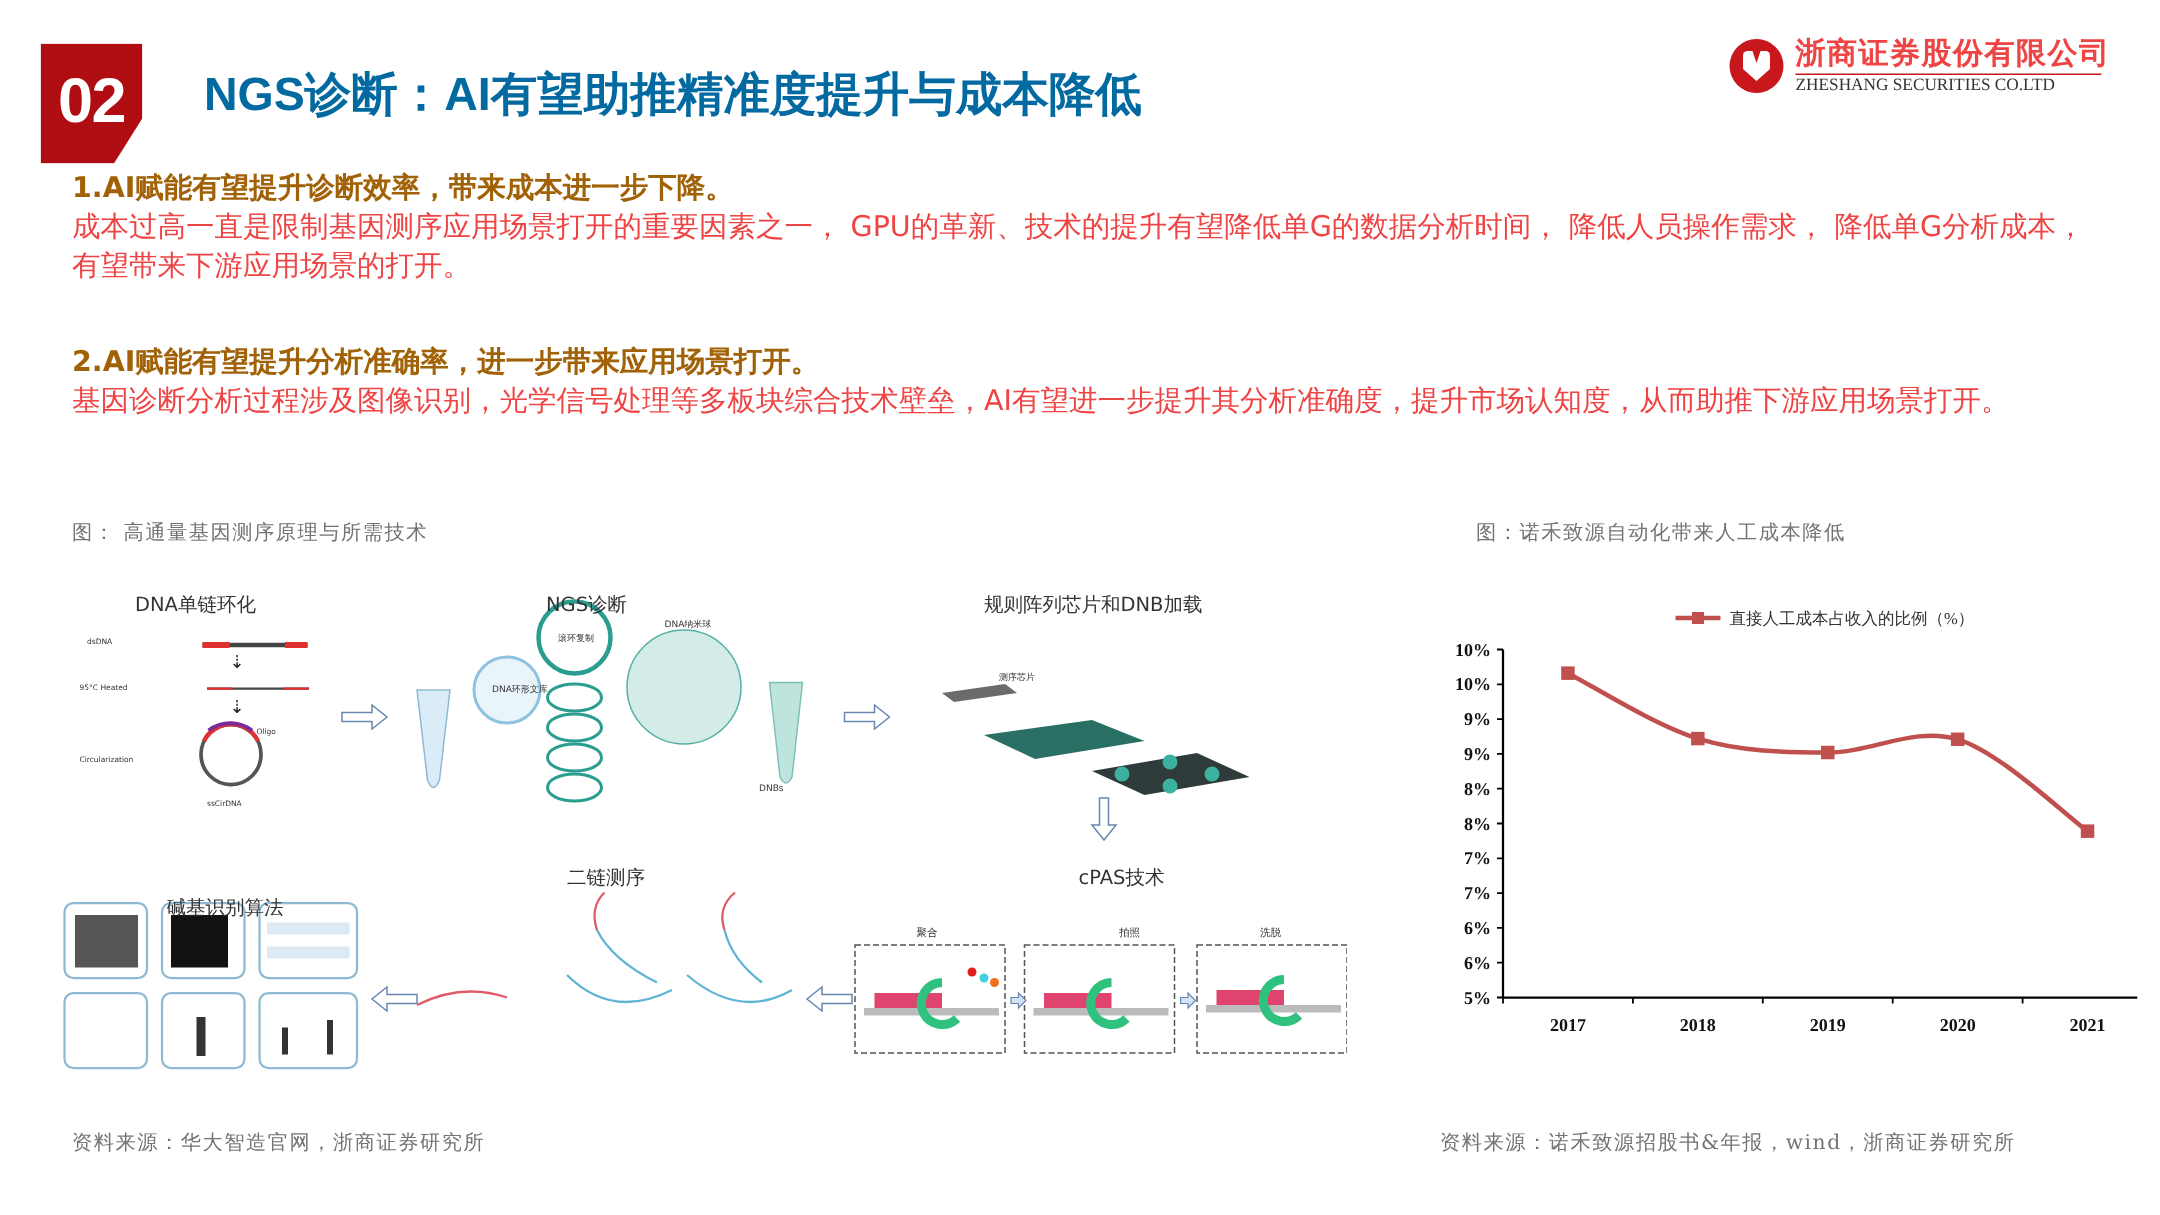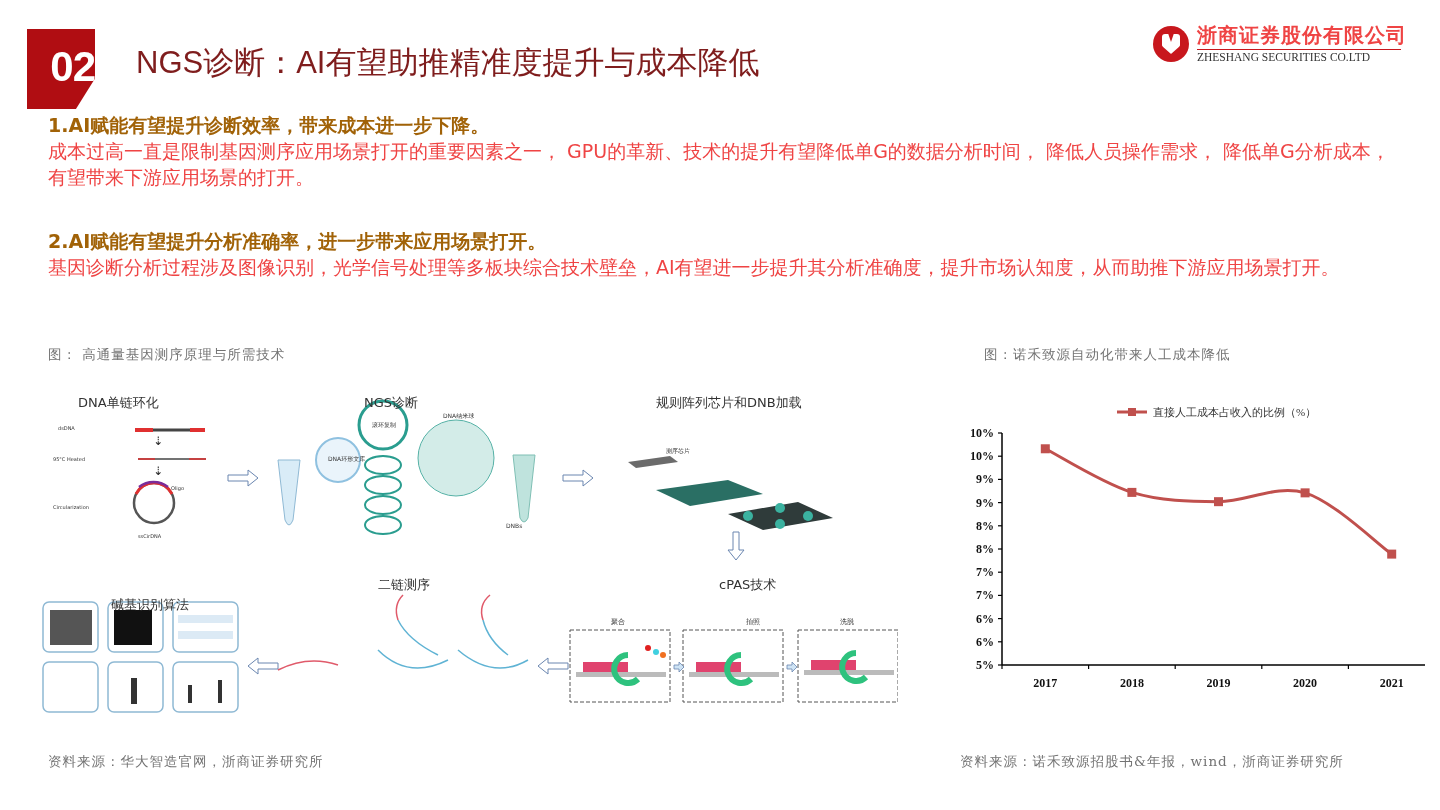--- a/index.html
+++ b/index.html
@@ -1,22 +1,22 @@
 <!DOCTYPE html>
 <html><head>
 <meta charset="utf-8">
 <style>
   html, body { margin:0; padding:0; }
   body { width:1440px; height:810px; background:#ffffff; position:relative; overflow:hidden;
          font-family:"DejaVu Sans", "Liberation Sans", sans-serif; color:#222; }
   .badge { position:absolute; left:27px; top:29px; width:68px; height:80px; background:#b00d12;
            clip-path: polygon(0 0, 100% 0, 100% 62%, 72% 100%, 0 100%); }
-  .badge span { position:absolute; left:0; right:0; top:14px; text-align:right; color:#fff;
+  .badge span { position:absolute; left:0; right:0; top:14px; text-align:center; color:#fff;
            font-family:"Liberation Sans", sans-serif; font-weight:bold; font-size:42px; letter-spacing:-1px; }
-  .title { position:absolute; left:136px; top:42px; font-size:31px; font-weight:normal; color:#7f1d1d;
+  .title { position:absolute; left:136px; top:42px; font-size:31px; font-weight:bold; color:#0369a1;
            font-family:"Liberation Sans", "DejaVu Sans", sans-serif; }
   .logo { position:absolute; left:1153px; top:22px; width:250px; height:44px; }
   .logo .mark { position:absolute; left:0; top:4px; width:36px; height:36px; border-radius:50%; background:#c8171d; }
   .logo .mark::after { content:""; position:absolute; left:9px; top:8px; width:18px; height:20px; border-radius:3px 3px 9px 9px;
            background:#fff; clip-path: polygon(0 0, 35% 0, 50% 40%, 65% 0, 100% 0, 100% 60%, 50% 100%, 0 60%); }
   .logo .cn { position:absolute; left:44px; top:0; font-size:20px; font-weight:bold; color:#ef4444; letter-spacing:1px; white-space:nowrap; }
   .logo .line { position:absolute; left:44px; top:27px; width:204px; height:1px; background:#c8171d; }
   .logo .en { position:absolute; left:44px; top:29px; font-family:"Liberation Serif", serif; font-size:11.5px; color:#333; white-space:nowrap; }
   .section { position:absolute; left:48px; width:1360px; }
   .sec-h { font-size:19px; font-weight:bold; color:#a16207; line-height:25px; }
@@ -144,21 +144,21 @@
       <g>
         <rect x="766" y="290" width="90" height="5" fill="#bbb"></rect>
         <rect x="773" y="280" width="45" height="10" fill="#e0436e"></rect>
         <path d="M818 273 a14 14 0 1 0 10 24" fill="none" stroke="#2ec27e" stroke-width="6"></path>
       </g>
       <path d="M636 285 h5 v-3 l5 5 l-5 5 v-3 h-5 z" fill="#cfe4f5" stroke="#6a86b0" stroke-width="0.8"></path>
       <path d="M749 285 h5 v-3 l5 5 l-5 5 v-3 h-5 z" fill="#cfe4f5" stroke="#6a86b0" stroke-width="0.8"></path>
     </g>
   </svg>
   
-  <div class="dlabel" style="left:40px; top:14px; font-size:13px;">DNA单链环化</div>
+  <div class="dlabel" style="left:52px; top:14px; font-size:13px;">DNA单链环化</div>
   <div class="dlabel" style="left:326px; top:14px; font-size:13px;">NGS诊断</div>
   <div class="dlabel" style="left:618px; top:14px; font-size:13px;">规则阵列芯片和DNB加载</div>
   <div class="dlabel" style="left:681px; top:196px; font-size:13px;">cPAS技术</div>
   <div class="dlabel" style="left:340px; top:196px; font-size:13px;">二链测序</div>
   <div class="dlabel" style="left:73px; top:196px; font-size:13px;margin-top:20px;">碱基识别算法</div>
   
   <div class="dlabel" style="left:20px; top:45px; font-size:5px;">dsDNA</div>
   <div class="dlabel" style="left:15px; top:76px; font-size:5px;">95°C Heated</div>
   <div class="dlabel" style="left:15px; top:124px; font-size:5px;">Circularization</div>
   <div class="dlabel" style="left:133px; top:105px; font-size:5px;">Oligo</div>

